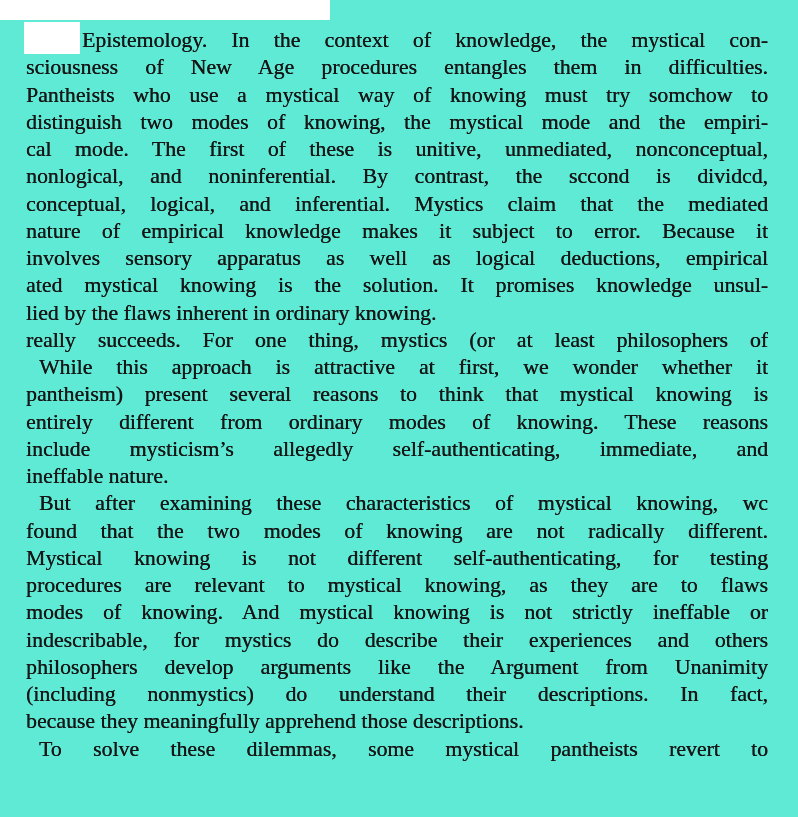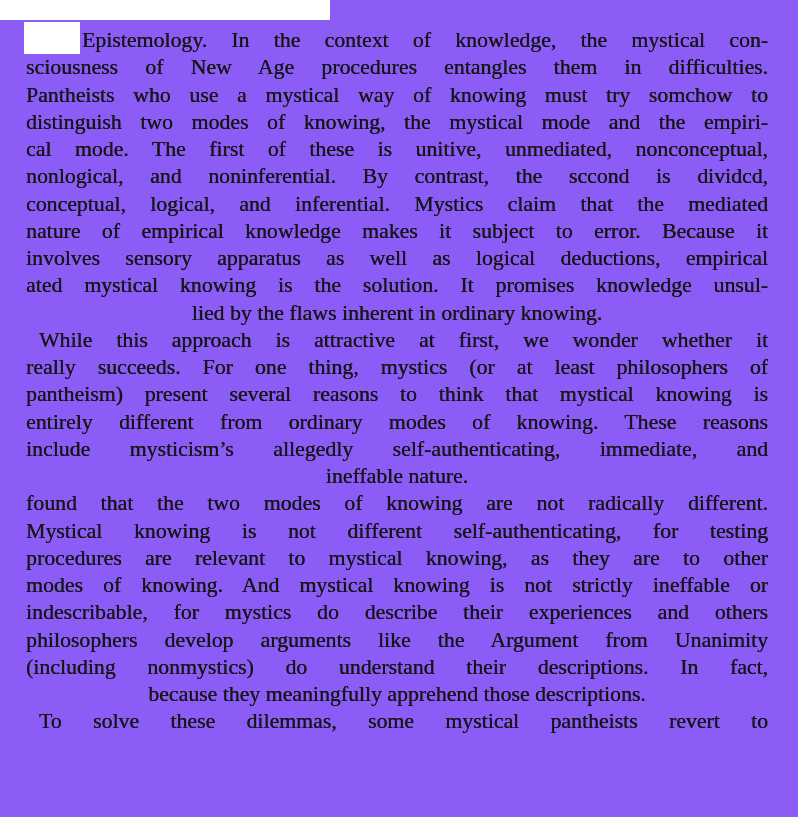--- a/index.html
+++ b/index.html
@@ -11,21 +11,21 @@
     height: 817px;
     background: #fdfdfc;
     overflow: hidden;
     position: relative;
   }
   .page {
     position: absolute;
     left: 0; top: 0;
     width: 798px;
     height: 817px;
-    background: #8b5cf6;
+    background: #5eead4;
   }
   
   .scan-patch-top {
     position: absolute;
     left: 0; top: 0;
     width: 330px; height: 20px;
     background: #ffffff;
   }
   .scan-patch-indent {
     position: absolute;
@@ -51,21 +51,21 @@
     white-space: normal;
   }
   
   .line.just::after {
     content: "";
     display: inline-block;
     width: 100%;
     height: 0;
   }
   .line.para-end {
-    text-align: center;
+    text-align: left;
   }
   .indent-large { padding-left: 56px; }
   .indent-small { padding-left: 13px; }
 </style>
 </head>
 <body>
 
 <div class="page">
   <div class="scan-patch-top"></div>
   <div class="scan-patch-indent"></div>
@@ -74,29 +74,30 @@
       <div class="line just">sciousness of New Age procedures entangles them in difficulties.</div>
       <div class="line just">Pantheists who use a mystical way of knowing must try somchow to</div>
       <div class="line just">distinguish two modes of knowing, the mystical mode and the empiri-</div>
       <div class="line just">cal mode. The first of these is unitive, unmediated, nonconceptual,</div>
       <div class="line just">nonlogical, and noninferential. By contrast, the sccond is dividcd,</div>
       <div class="line just">conceptual, logical, and inferential. Mystics claim that the mediated</div>
       <div class="line just">nature of empirical knowledge makes it subject to error. Because it</div>
       <div class="line just">involves sensory apparatus as well as logical deductions, empirical</div>
       <div class="line just">ated mystical knowing is the solution. It promises knowledge unsul-</div>
       <div class="line para-end">lied by the flaws inherent in ordinary knowing.</div>
+      <div class="line just">really succeeds. For one thing, mystics (or at least philosophers of</div>
       <div class="line just indent-small">While this approach is attractive at first, we wonder whether it</div>
-      <div class="line just">really succeeds. For one thing, mystics (or at least philosophers of</div>
       <div class="line just">pantheism) present several reasons to think that mystical knowing is</div>
       <div class="line just">entirely different from ordinary modes of knowing. These reasons</div>
       <div class="line just">include mysticism’s allegedly self-authenticating, immediate, and</div>
       <div class="line para-end">ineffable nature.</div>
+      <div class="line just indent-small">But after examining these characteristics of mystical knowing, wc</div>
       <div class="line just">found that the two modes of knowing are not radically different.</div>
       <div class="line just">Mystical knowing is not different self-authenticating, for testing</div>
-      <div class="line just">procedures are relevant to mystical knowing, as they are to other</div>
+      <div class="line just">procedures are relevant to mystical knowing, as they are to flaws</div>
       <div class="line just">modes of knowing. And mystical knowing is not strictly ineffable or</div>
       <div class="line just">indescribable, for mystics do describe their experiences and others</div>
       <div class="line just">philosophers develop arguments like the Argument from Unanimity</div>
       <div class="line just">(including nonmystics) do understand their descriptions. In fact,</div>
       <div class="line para-end">because they meaningfully apprehend those descriptions.</div>
       <div class="line just indent-small">To solve these dilemmas, some mystical pantheists revert to</div>
     </div>
 </div>
 
 </body></html>

